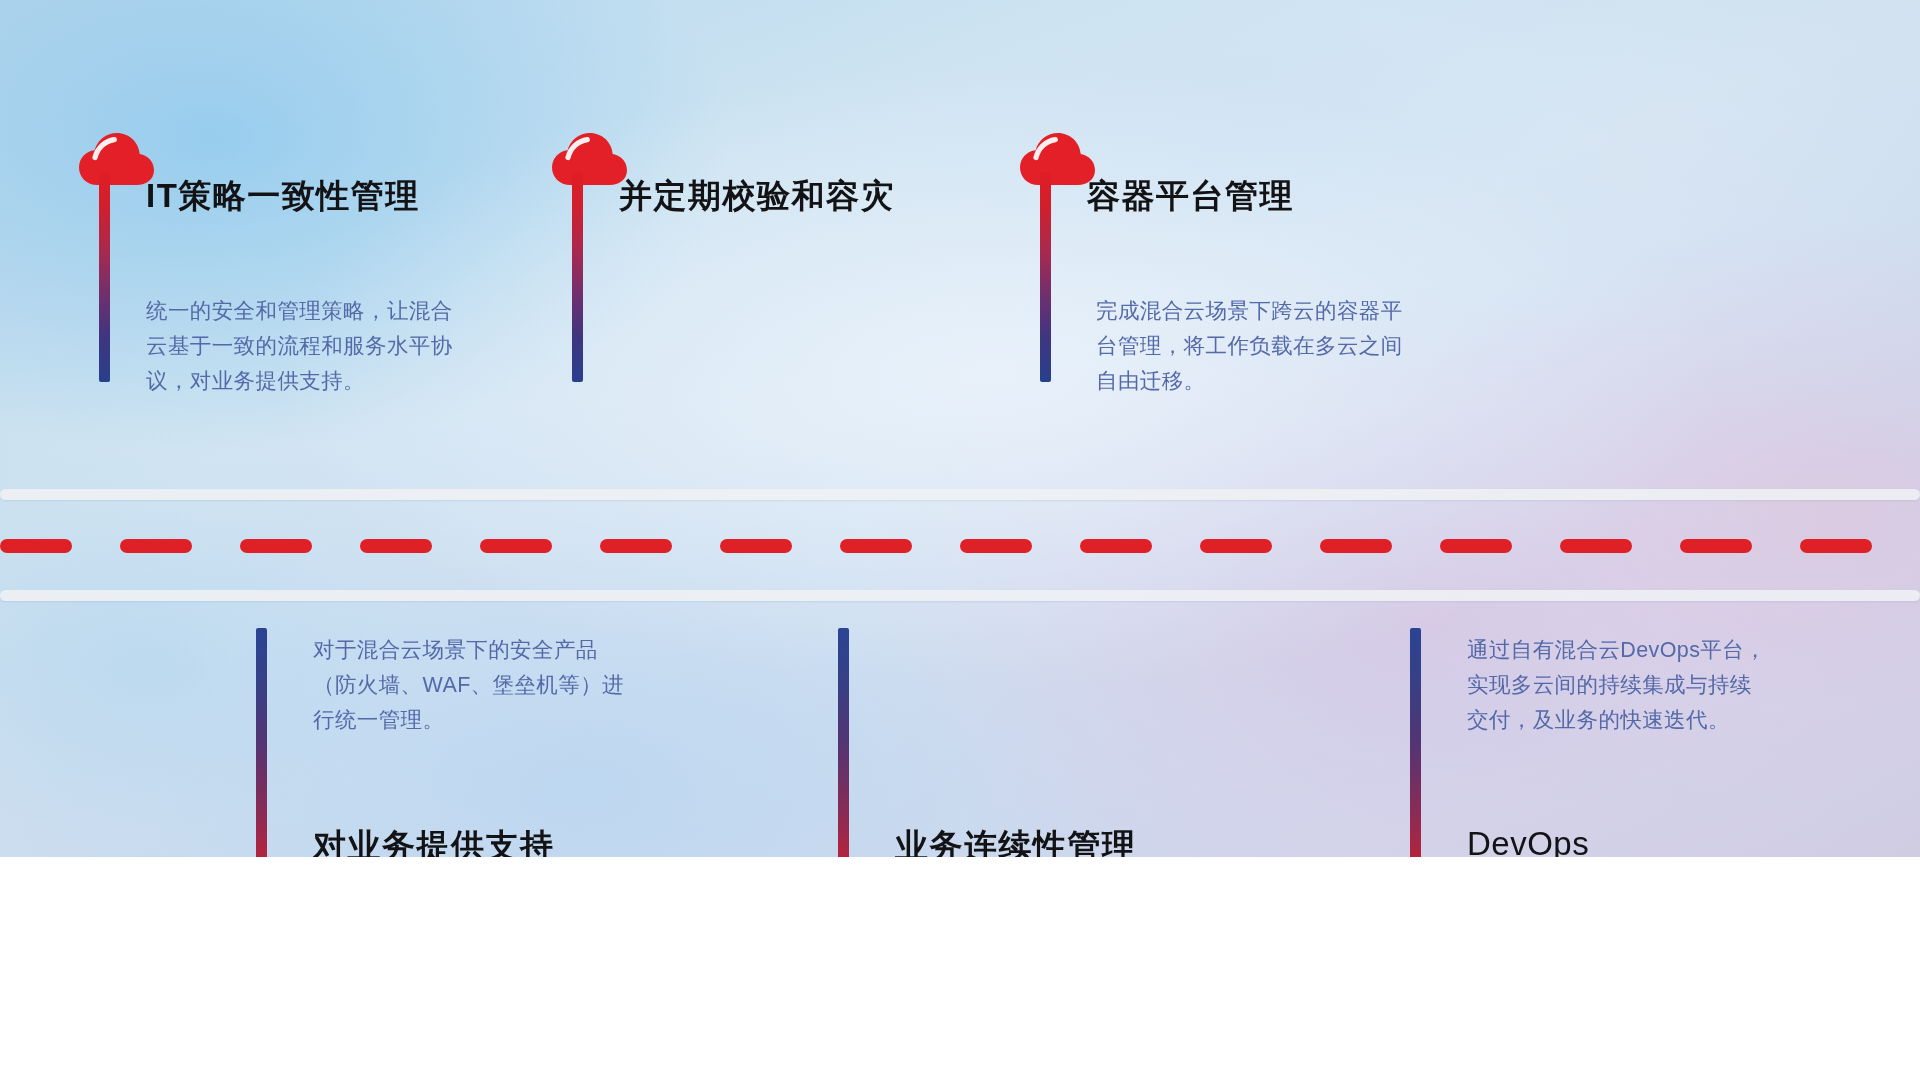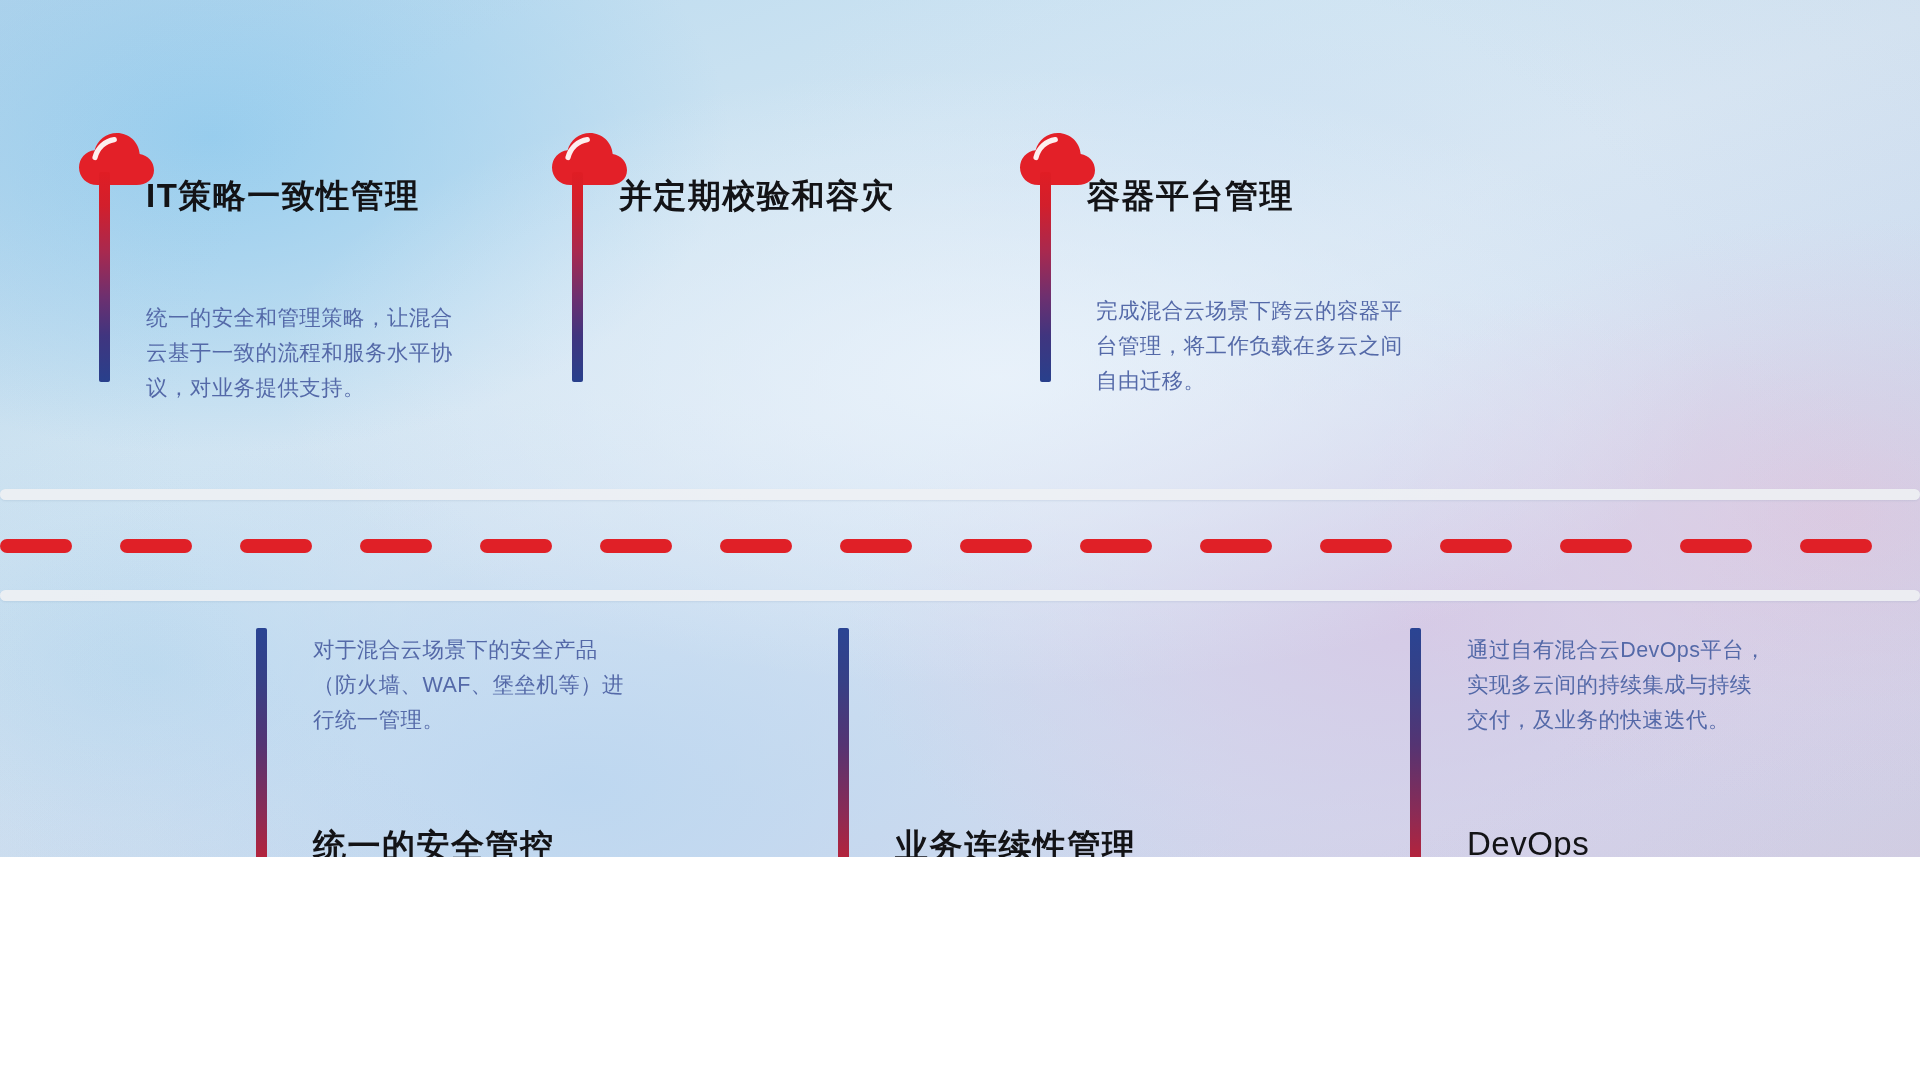--- a/index.html
+++ b/index.html
@@ -184,21 +184,21 @@
   <div class="bg-layer bg-vignette"></div>
 
   <div class="cloud" style="left:78px; top:131px;">
     <svg viewBox="0 0 78 56" xmlns="http://www.w3.org/2000/svg">
       <path d="M19.5 54 C8.6 54 1 46.2 1 36.5 C1 27.4 7.8 20 16.6 19.2 C19.4 9.2 28.3 2 38.9 2 C51.0 2 60.9 11.3 61.7 23.1 C70.0 24.3 76 31.1 76 39.2 C76 48.4 68.3 54 58.6 54 Z" fill="#e32028"></path>
       <path d="M17 26.5 C19.5 16.8 27.0 9.9 36.3 8.6" stroke="#ffffff" stroke-width="5.2" stroke-linecap="round" fill="none" opacity="0.93"></path>
     </svg>
   </div>
   <div class="pin down" style="left:99px; top:172px; height:210px;"></div>
   <div class="heading" style="left:146px; top:178px;">IT策略一致性管理</div>
-  <div class="body" style="left:146px; top:301px; width:380px;">统一的安全和管理策略，让混合
+  <div class="body" style="left:146px; top:294px; width:380px;">统一的安全和管理策略，让混合
 云基于一致的流程和服务水平协
 议，对业务提供支持。</div>
 
   <div class="cloud" style="left:551px; top:131px;">
     <svg viewBox="0 0 78 56" xmlns="http://www.w3.org/2000/svg">
       <path d="M19.5 54 C8.6 54 1 46.2 1 36.5 C1 27.4 7.8 20 16.6 19.2 C19.4 9.2 28.3 2 38.9 2 C51.0 2 60.9 11.3 61.7 23.1 C70.0 24.3 76 31.1 76 39.2 C76 48.4 68.3 54 58.6 54 Z" fill="#e32028"></path>
       <path d="M17 26.5 C19.5 16.8 27.0 9.9 36.3 8.6" stroke="#ffffff" stroke-width="5.2" stroke-linecap="round" fill="none" opacity="0.93"></path>
     </svg>
   </div>
   <div class="pin down" style="left:572px; top:172px; height:210px;"></div>
@@ -242,21 +242,21 @@
   <div class="pin up" style="left:256px; top:628px; height:290px;"></div>
   <div class="cloud" style="left:232px; top:903px;">
     <svg viewBox="0 0 78 56" xmlns="http://www.w3.org/2000/svg">
       <path d="M19.5 54 C8.6 54 1 46.2 1 36.5 C1 27.4 7.8 20 16.6 19.2 C19.4 9.2 28.3 2 38.9 2 C51.0 2 60.9 11.3 61.7 23.1 C70.0 24.3 76 31.1 76 39.2 C76 48.4 68.3 54 58.6 54 Z" fill="#e32028"></path>
       <path d="M17 26.5 C19.5 16.8 27.0 9.9 36.3 8.6" stroke="#ffffff" stroke-width="5.2" stroke-linecap="round" fill="none" opacity="0.93"></path>
     </svg>
   </div>
   <div class="body" style="left:313px; top:633px; width:400px;">对于混合云场景下的安全产品
 （防火墙、WAF、堡垒机等）进
 行统一管理。</div>
-  <div class="heading" style="left:313px; top:828px;">统一的安全管控</div>
+  <div class="heading" style="left:313px; top:828px;">对业务提供支持</div>
 
   <div class="pin up" style="left:838px; top:628px; height:290px;"></div>
   <div class="cloud" style="left:814px; top:903px;">
     <svg viewBox="0 0 78 56" xmlns="http://www.w3.org/2000/svg">
       <path d="M19.5 54 C8.6 54 1 46.2 1 36.5 C1 27.4 7.8 20 16.6 19.2 C19.4 9.2 28.3 2 38.9 2 C51.0 2 60.9 11.3 61.7 23.1 C70.0 24.3 76 31.1 76 39.2 C76 48.4 68.3 54 58.6 54 Z" fill="#e32028"></path>
       <path d="M17 26.5 C19.5 16.8 27.0 9.9 36.3 8.6" stroke="#ffffff" stroke-width="5.2" stroke-linecap="round" fill="none" opacity="0.93"></path>
     </svg>
   </div>
   <div class="heading" style="left:895px; top:828px;">业务连续性管理</div>
 

